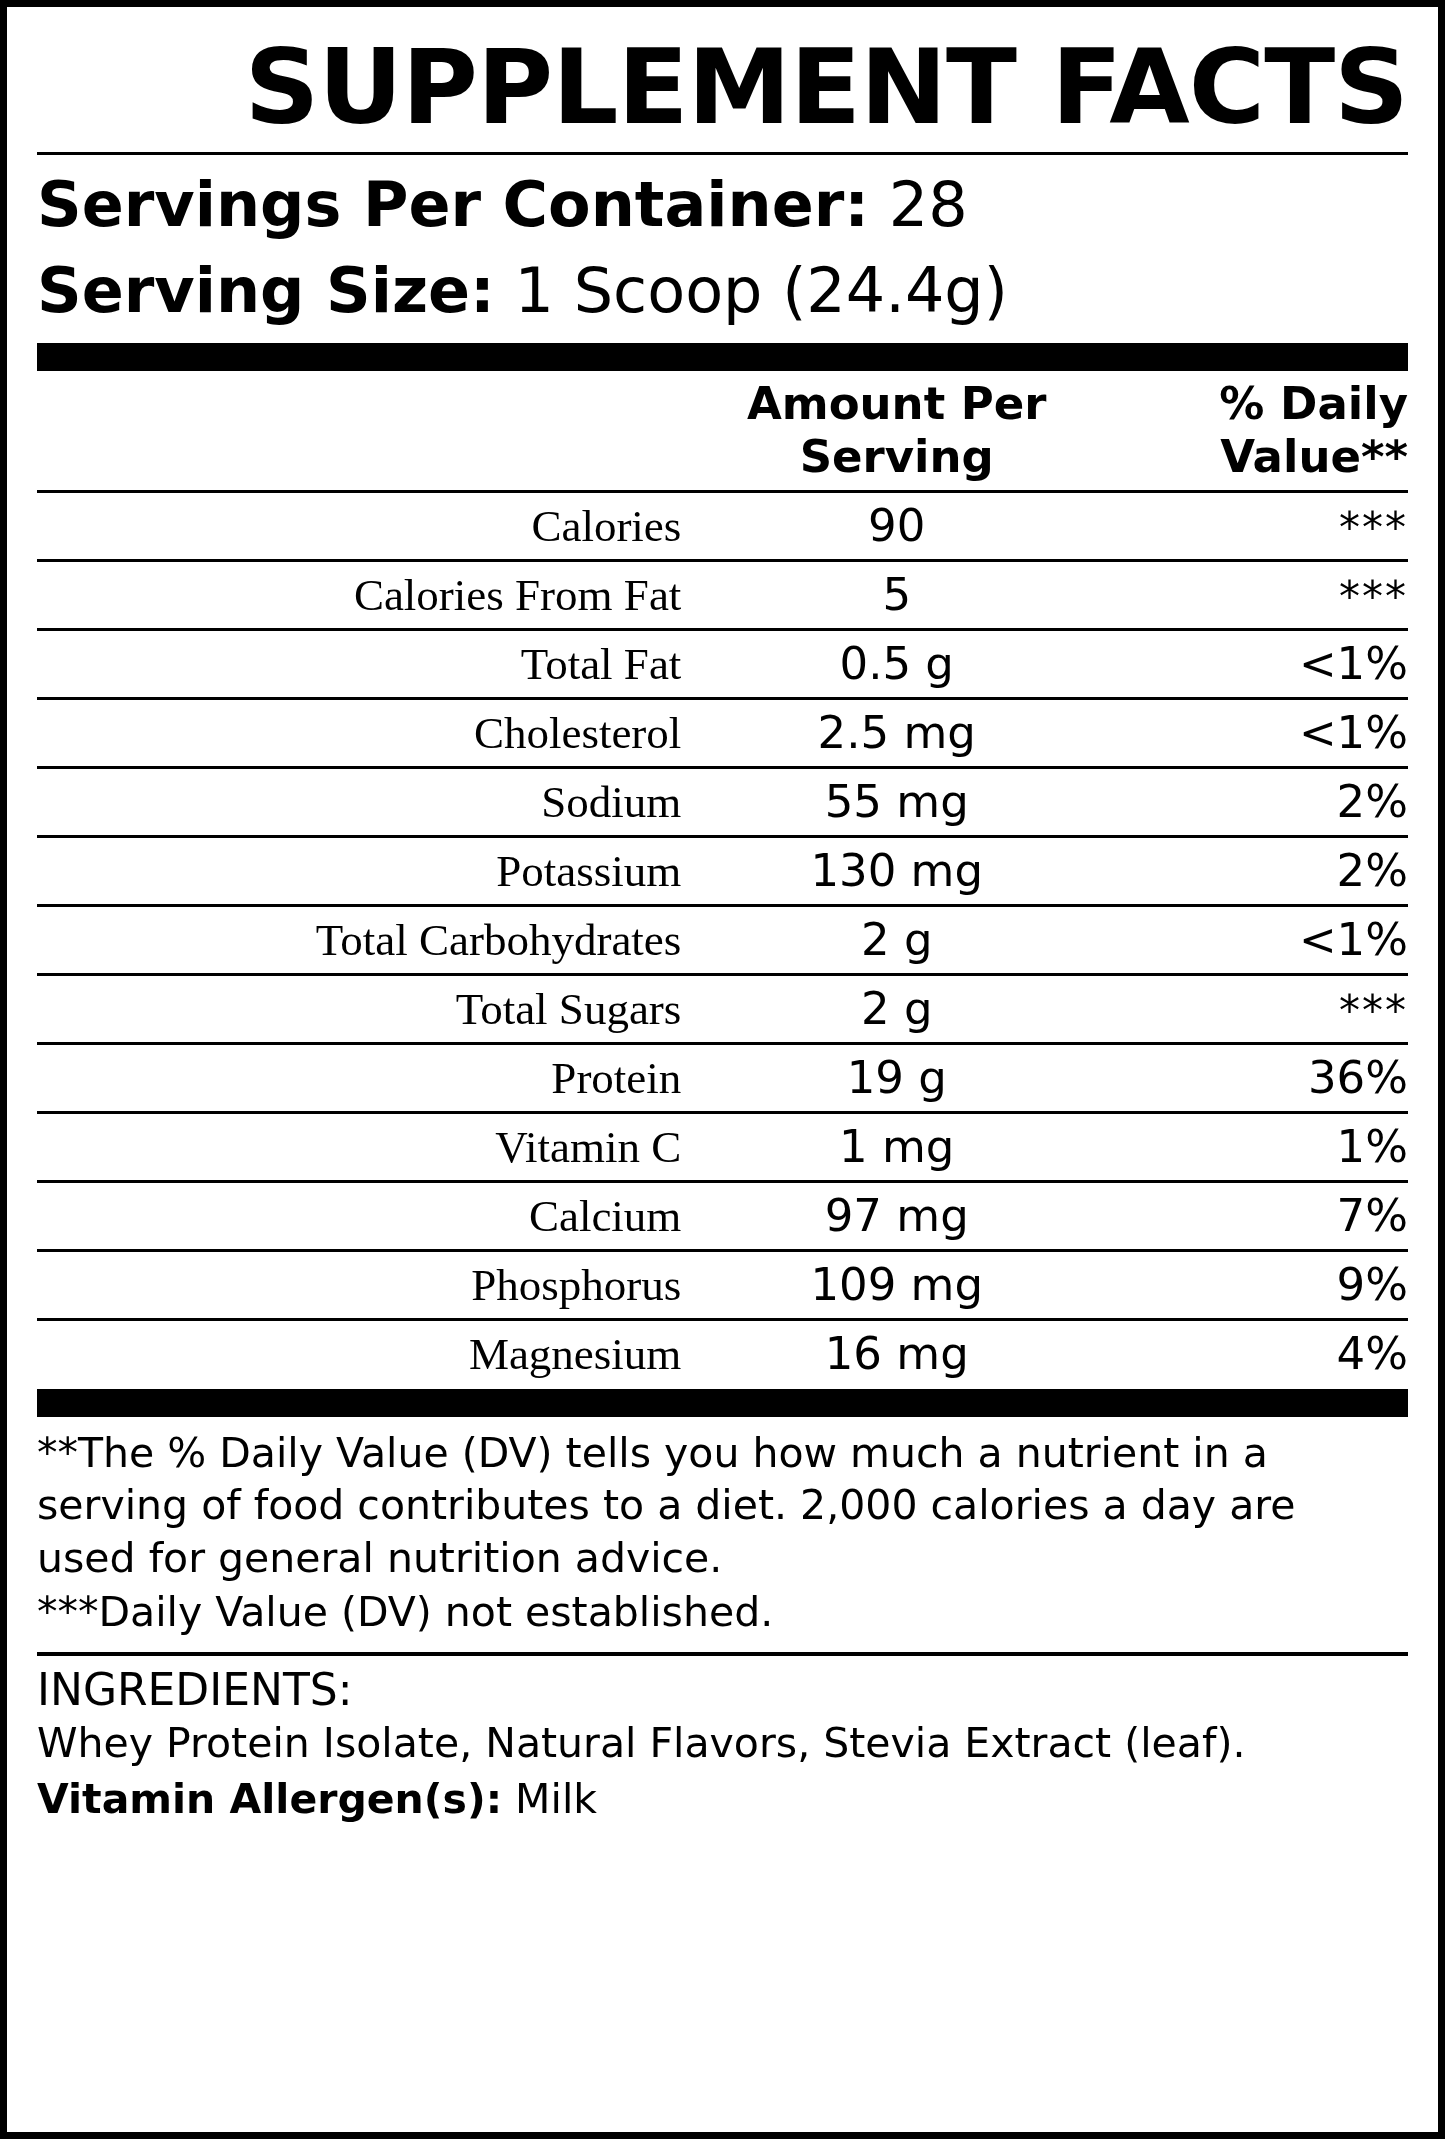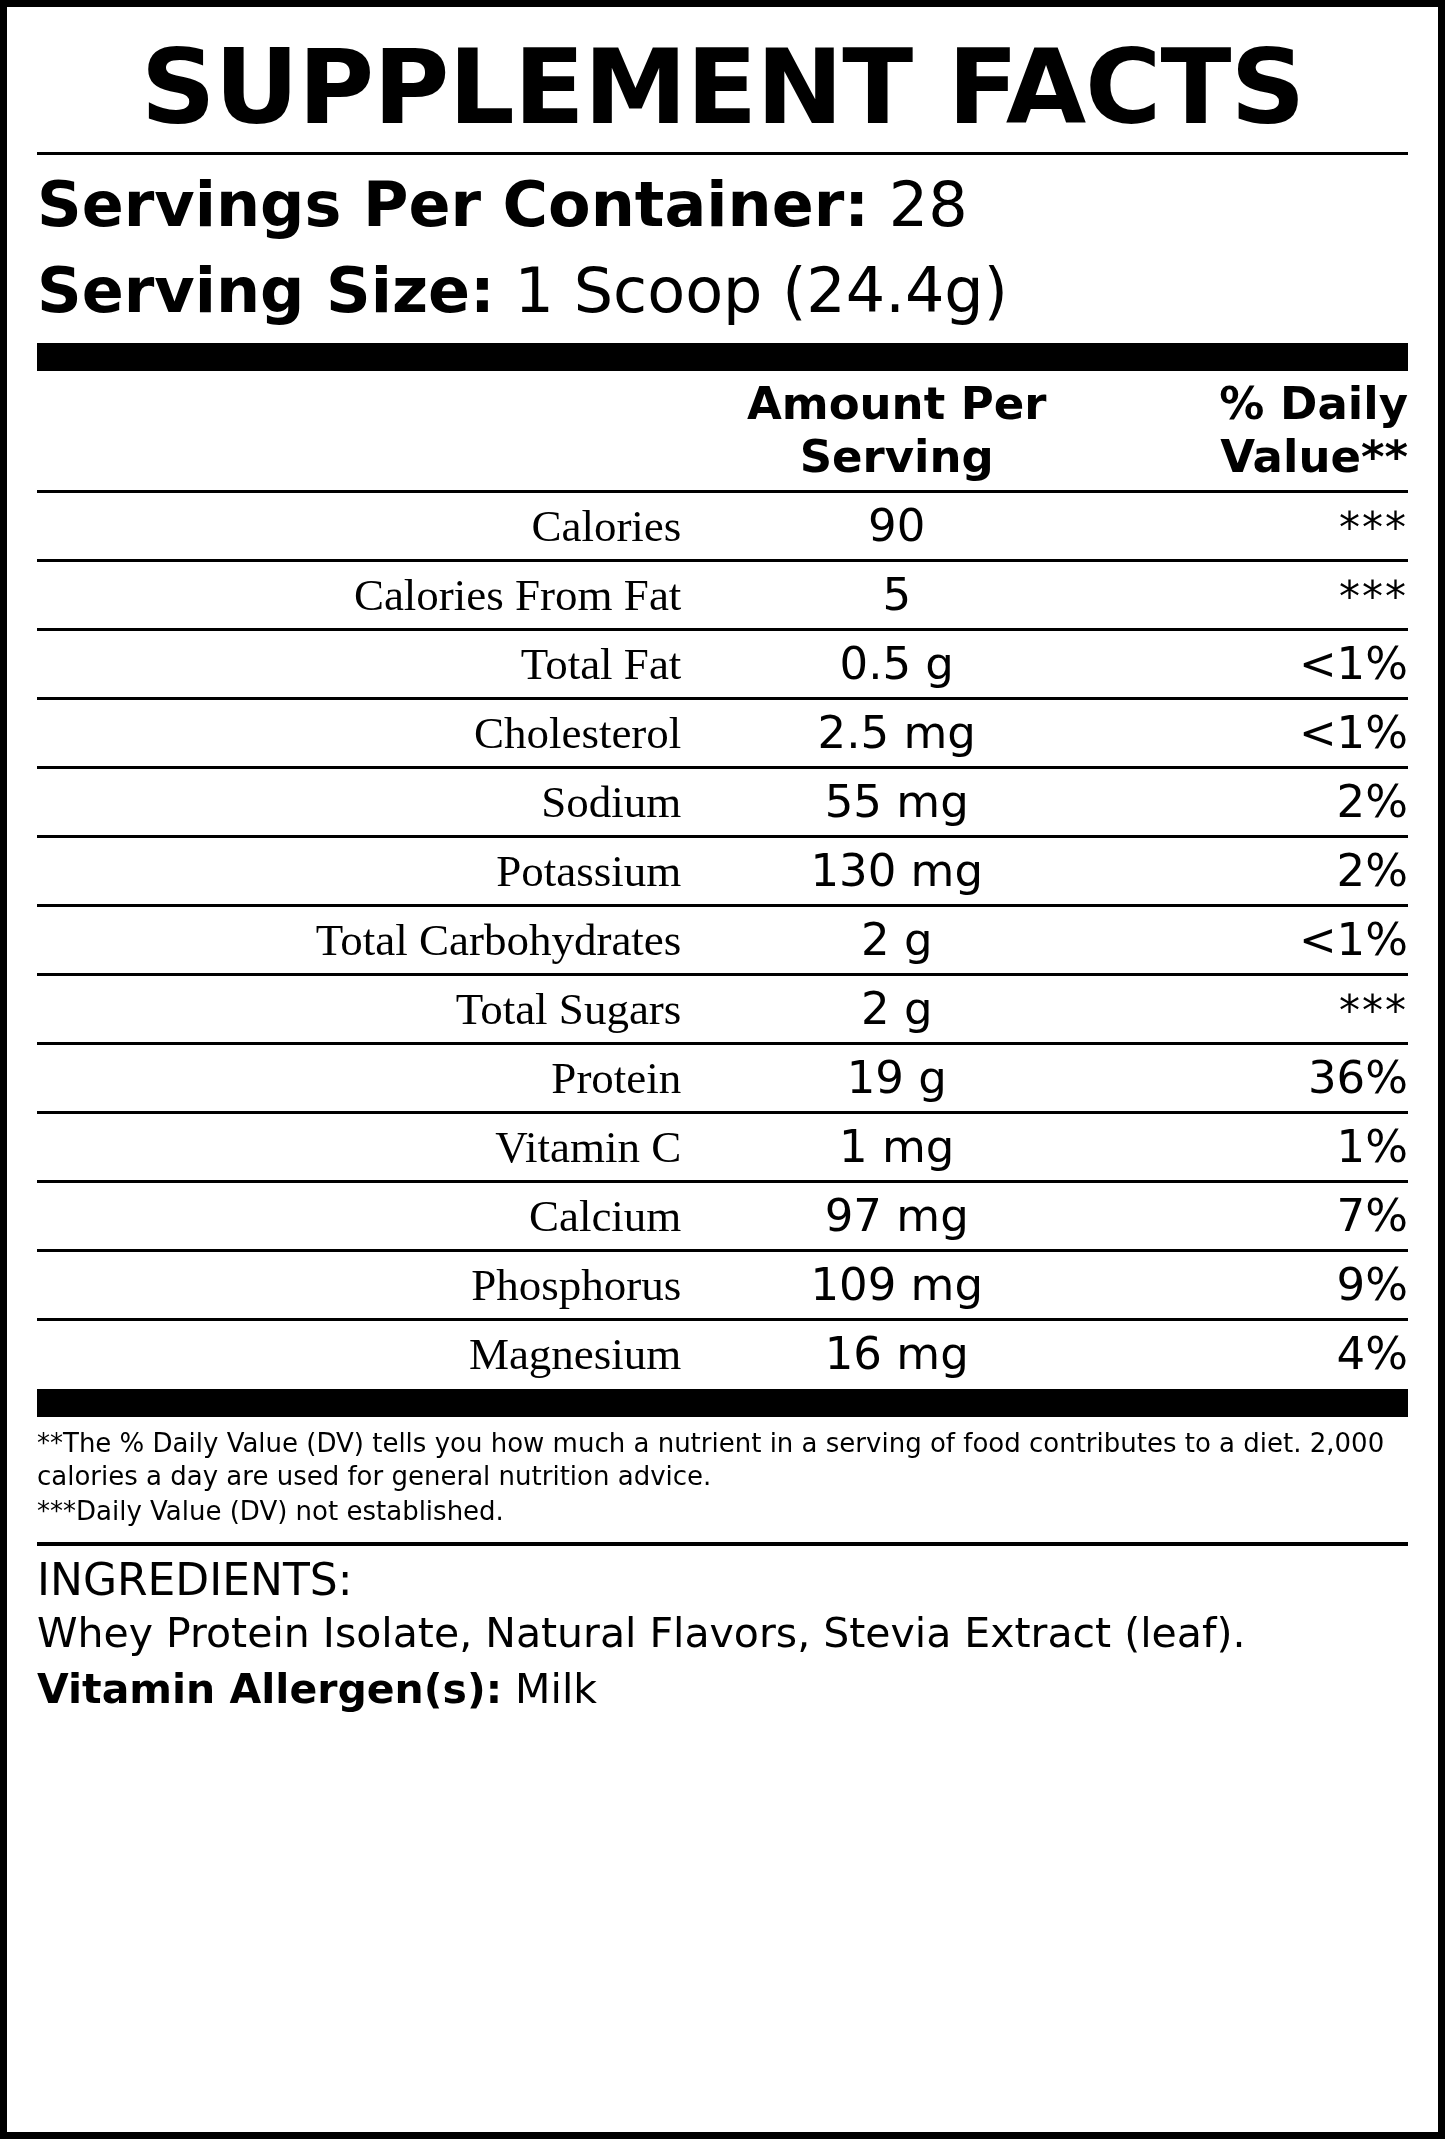--- a/index.html
+++ b/index.html
@@ -24,21 +24,21 @@
     background: #ffffff;
     display: block;
   }
 
   
   .title {
     font-size: 104px;
     font-weight: 700;
     letter-spacing: -1px;
     line-height: 1.05;
-    text-align: center;
+    text-align: right;
     margin: 8px 0 10px 0;
     white-space: nowrap;
   }
 
   .rule-thin {
     height: 3px;
     background: #000;
     margin: 4px 0 8px 0;
   }
   .rule-thick {
@@ -92,21 +92,21 @@
   }
   .indent { padding-left: 50px !important; }
   .stars {
     letter-spacing: 2px;
     font-size: 42px;
     vertical-align: top;
   }
 
   
   .footnotes {
-    font-size: 26px;
+    font-size: 41px;
     line-height: 1.28;
     margin: 8px 10px 0 0;
   }
   .footnotes p { margin: 0 0 2px 0; }
 
   .ing-rule {
     height: 4px;
     background: #000;
     margin: 14px 0 8px 0;
   }

